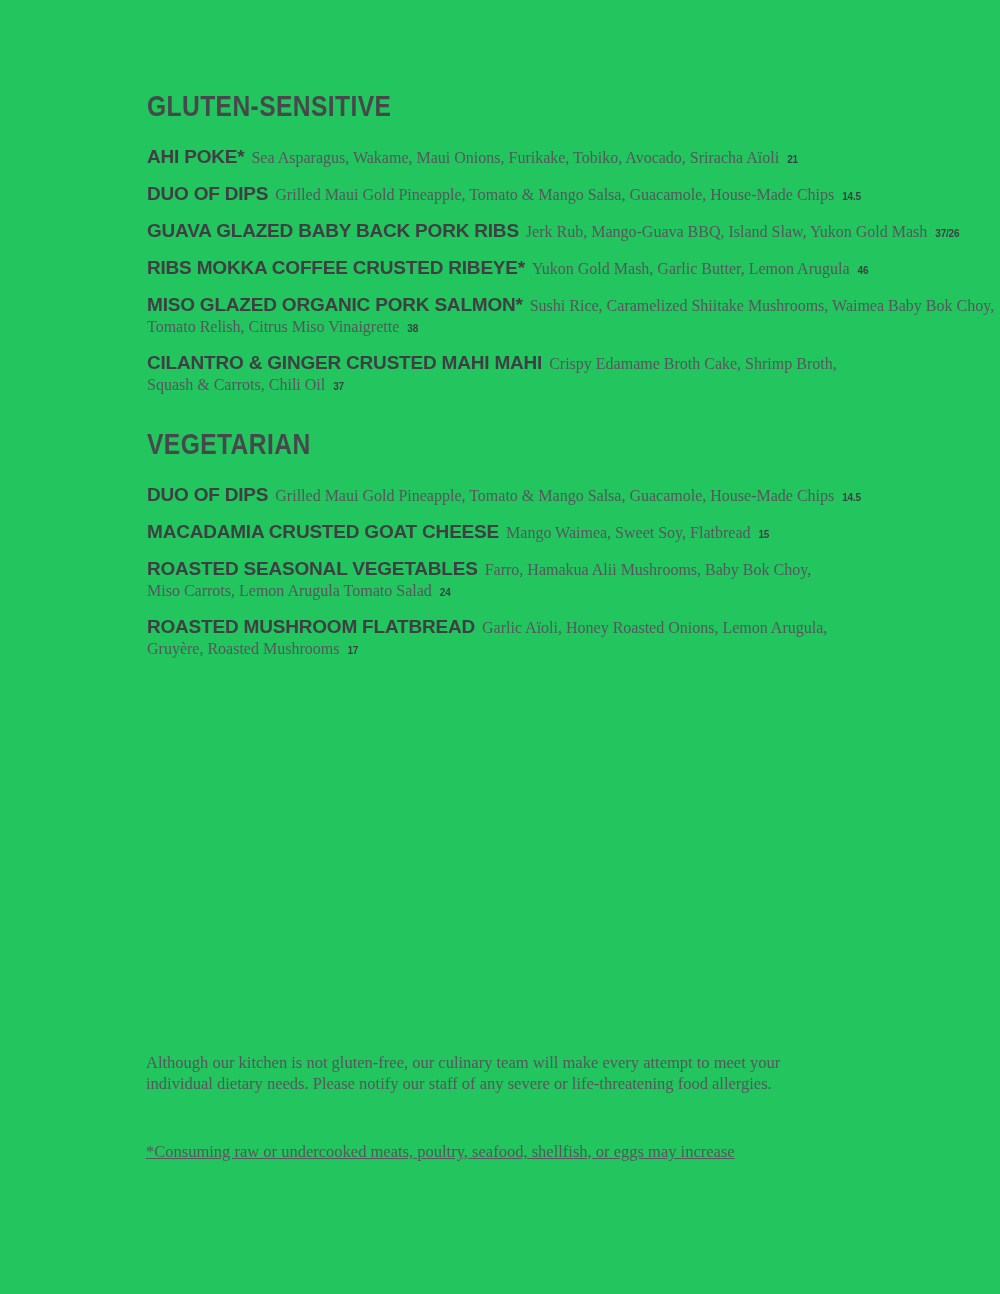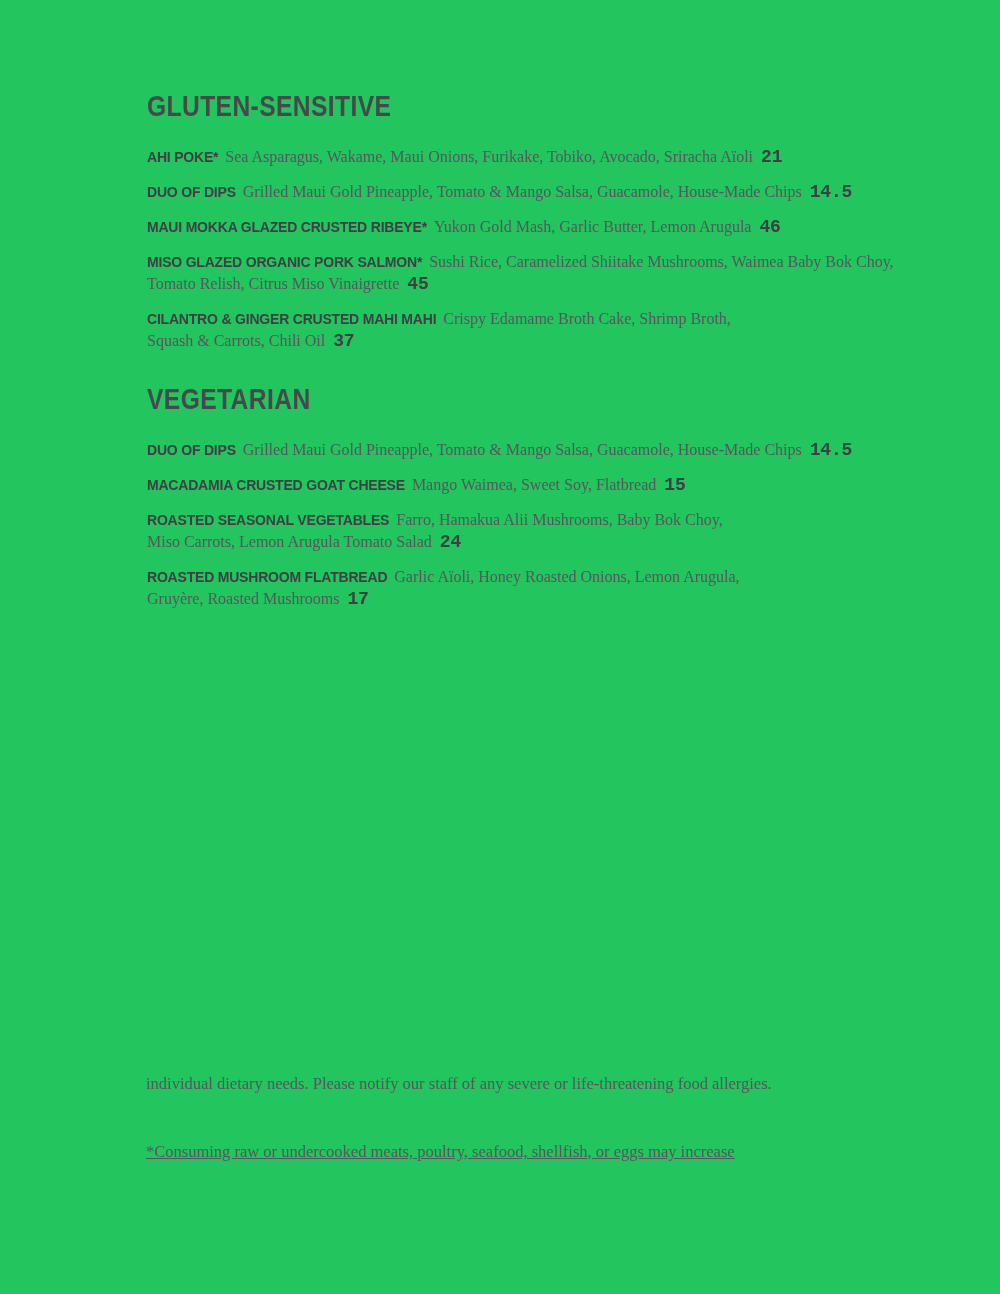--- a/index.html
+++ b/index.html
@@ -40,30 +40,30 @@
     font-size: 16px;
     line-height: 21px;
     color: var(--body-color, #56575c);
     margin: 0 0 13px 0;
     white-space: nowrap;
   }
   .item-name {
     font-family: "Liberation Sans", sans-serif;
     font-stretch: condensed;
     font-weight: 700;
-    font-size: 14px;
+    font-size: 19px;
     letter-spacing: -0.2px;
     color: var(--strong-color, #3e3f43);
     padding-right: 7px;
   }
   .item-price {
-    font-family: Liberation Mono, monospace;
+    font-family: Liberation Sans, sans-serif;
     font-stretch: condensed;
     font-weight: 700;
-    font-size: 18px;
+    font-size: 10px;
     letter-spacing: -0.2px;
     color: var(--strong-color, #3e3f43);
     margin-left: 8px;
   }
   .footnote {
     position: absolute;
     left: 146px;
     font-family: "Liberation Serif", serif;
     font-size: 16.5px;
     line-height: 21px;
@@ -76,27 +76,28 @@
 </style>
 </head>
 <body style="background: rgb(255, 255, 255);">
 
 <div class="page">
   <div class="menu" id="menu-sections">
       <h1 class="section-title">GLUTEN-SENSITIVE</h1>
       <div class="section-items">
         <p class="menu-item"><span class="item-name">AHI POKE*</span><span class="item-desc"><span>Sea Asparagus, Wakame, Maui Onions, Furikake, Tobiko, Avocado, Sriracha Aïoli</span></span><span class="item-price">21</span></p>
         <p class="menu-item"><span class="item-name">DUO OF DIPS</span><span class="item-desc"><span>Grilled Maui Gold Pineapple, Tomato &amp; Mango Salsa, Guacamole, House-Made Chips</span></span><span class="item-price">14.5</span></p>
-        <p class="menu-item"><span class="item-name">MAUI MOKKA GLAZED CRUSTED RIBEYE*</span><span class="item-desc"><span>Yukon Gold Mash, Garlic Butter, Lemon Arugula</span></span><span class="item-price">46</span></p>
-        <p class="menu-item"><span class="item-name">MISO GLAZED ORGANIC PORK SALMON*</span><span class="item-desc"><span>Sushi Rice, Caramelized Shiitake Mushrooms, Waimea Baby Bok Choy,</span><br><span>Tomato Relish, Citrus Miso Vinaigrette</span></span><span class="item-price">45</span></p>
+        <p class="menu-item"><span class="item-name">GUAVA GLAZED BABY BACK PORK RIBS</span><span class="item-desc"><span>Jerk Rub, Mango-Guava BBQ, Island Slaw, Yukon Gold Mash</span></span><span class="item-price">37/26</span></p>
+        <p class="menu-item"><span class="item-name">RIBS MOKKA COFFEE CRUSTED RIBEYE*</span><span class="item-desc"><span>Yukon Gold Mash, Garlic Butter, Lemon Arugula</span></span><span class="item-price">46</span></p>
+        <p class="menu-item"><span class="item-name">MISO GLAZED ORGANIC PORK SALMON*</span><span class="item-desc"><span>Sushi Rice, Caramelized Shiitake Mushrooms, Waimea Baby Bok Choy,</span><br><span>Tomato Relish, Citrus Miso Vinaigrette</span></span><span class="item-price">38</span></p>
         <p class="menu-item"><span class="item-name">CILANTRO &amp; GINGER CRUSTED MAHI MAHI</span><span class="item-desc"><span>Crispy Edamame Broth Cake, Shrimp Broth,</span><br><span>Squash &amp; Carrots, Chili Oil</span></span><span class="item-price">37</span></p>
       </div>
       <h1 class="section-title">VEGETARIAN</h1>
       <div class="section-items">
         <p class="menu-item"><span class="item-name">DUO OF DIPS</span><span class="item-desc"><span>Grilled Maui Gold Pineapple, Tomato &amp; Mango Salsa, Guacamole, House-Made Chips</span></span><span class="item-price">14.5</span></p>
         <p class="menu-item"><span class="item-name">MACADAMIA CRUSTED GOAT CHEESE</span><span class="item-desc"><span>Mango Waimea, Sweet Soy, Flatbread</span></span><span class="item-price">15</span></p>
         <p class="menu-item"><span class="item-name">ROASTED SEASONAL VEGETABLES</span><span class="item-desc"><span>Farro, Hamakua Alii Mushrooms, Baby Bok Choy,</span><br><span>Miso Carrots, Lemon Arugula Tomato Salad</span></span><span class="item-price">24</span></p>
         <p class="menu-item"><span class="item-name">ROASTED MUSHROOM FLATBREAD</span><span class="item-desc"><span>Garlic Aïoli, Honey Roasted Onions, Lemon Arugula,</span><br><span>Gruyère, Roasted Mushrooms</span></span><span class="item-price">17</span></p>
       </div>
     </div>
-  <p class="footnote footnote-allergy" id="footnote-allergy"><br><span>individual dietary needs. Please notify our staff of any severe or life-threatening food allergies.</span></p>
+  <p class="footnote footnote-allergy" id="footnote-allergy"><span>Although our kitchen is not gluten-free, our culinary team will make every attempt to meet your</span><br><span>individual dietary needs. Please notify our staff of any severe or life-threatening food allergies.</span></p>
   <p class="footnote footnote-advisory" id="footnote-advisory"><span>*Consuming raw or undercooked meats, poultry, seafood, shellfish, or eggs may increase</span><br></p>
 </div>
 
 </body></html>

